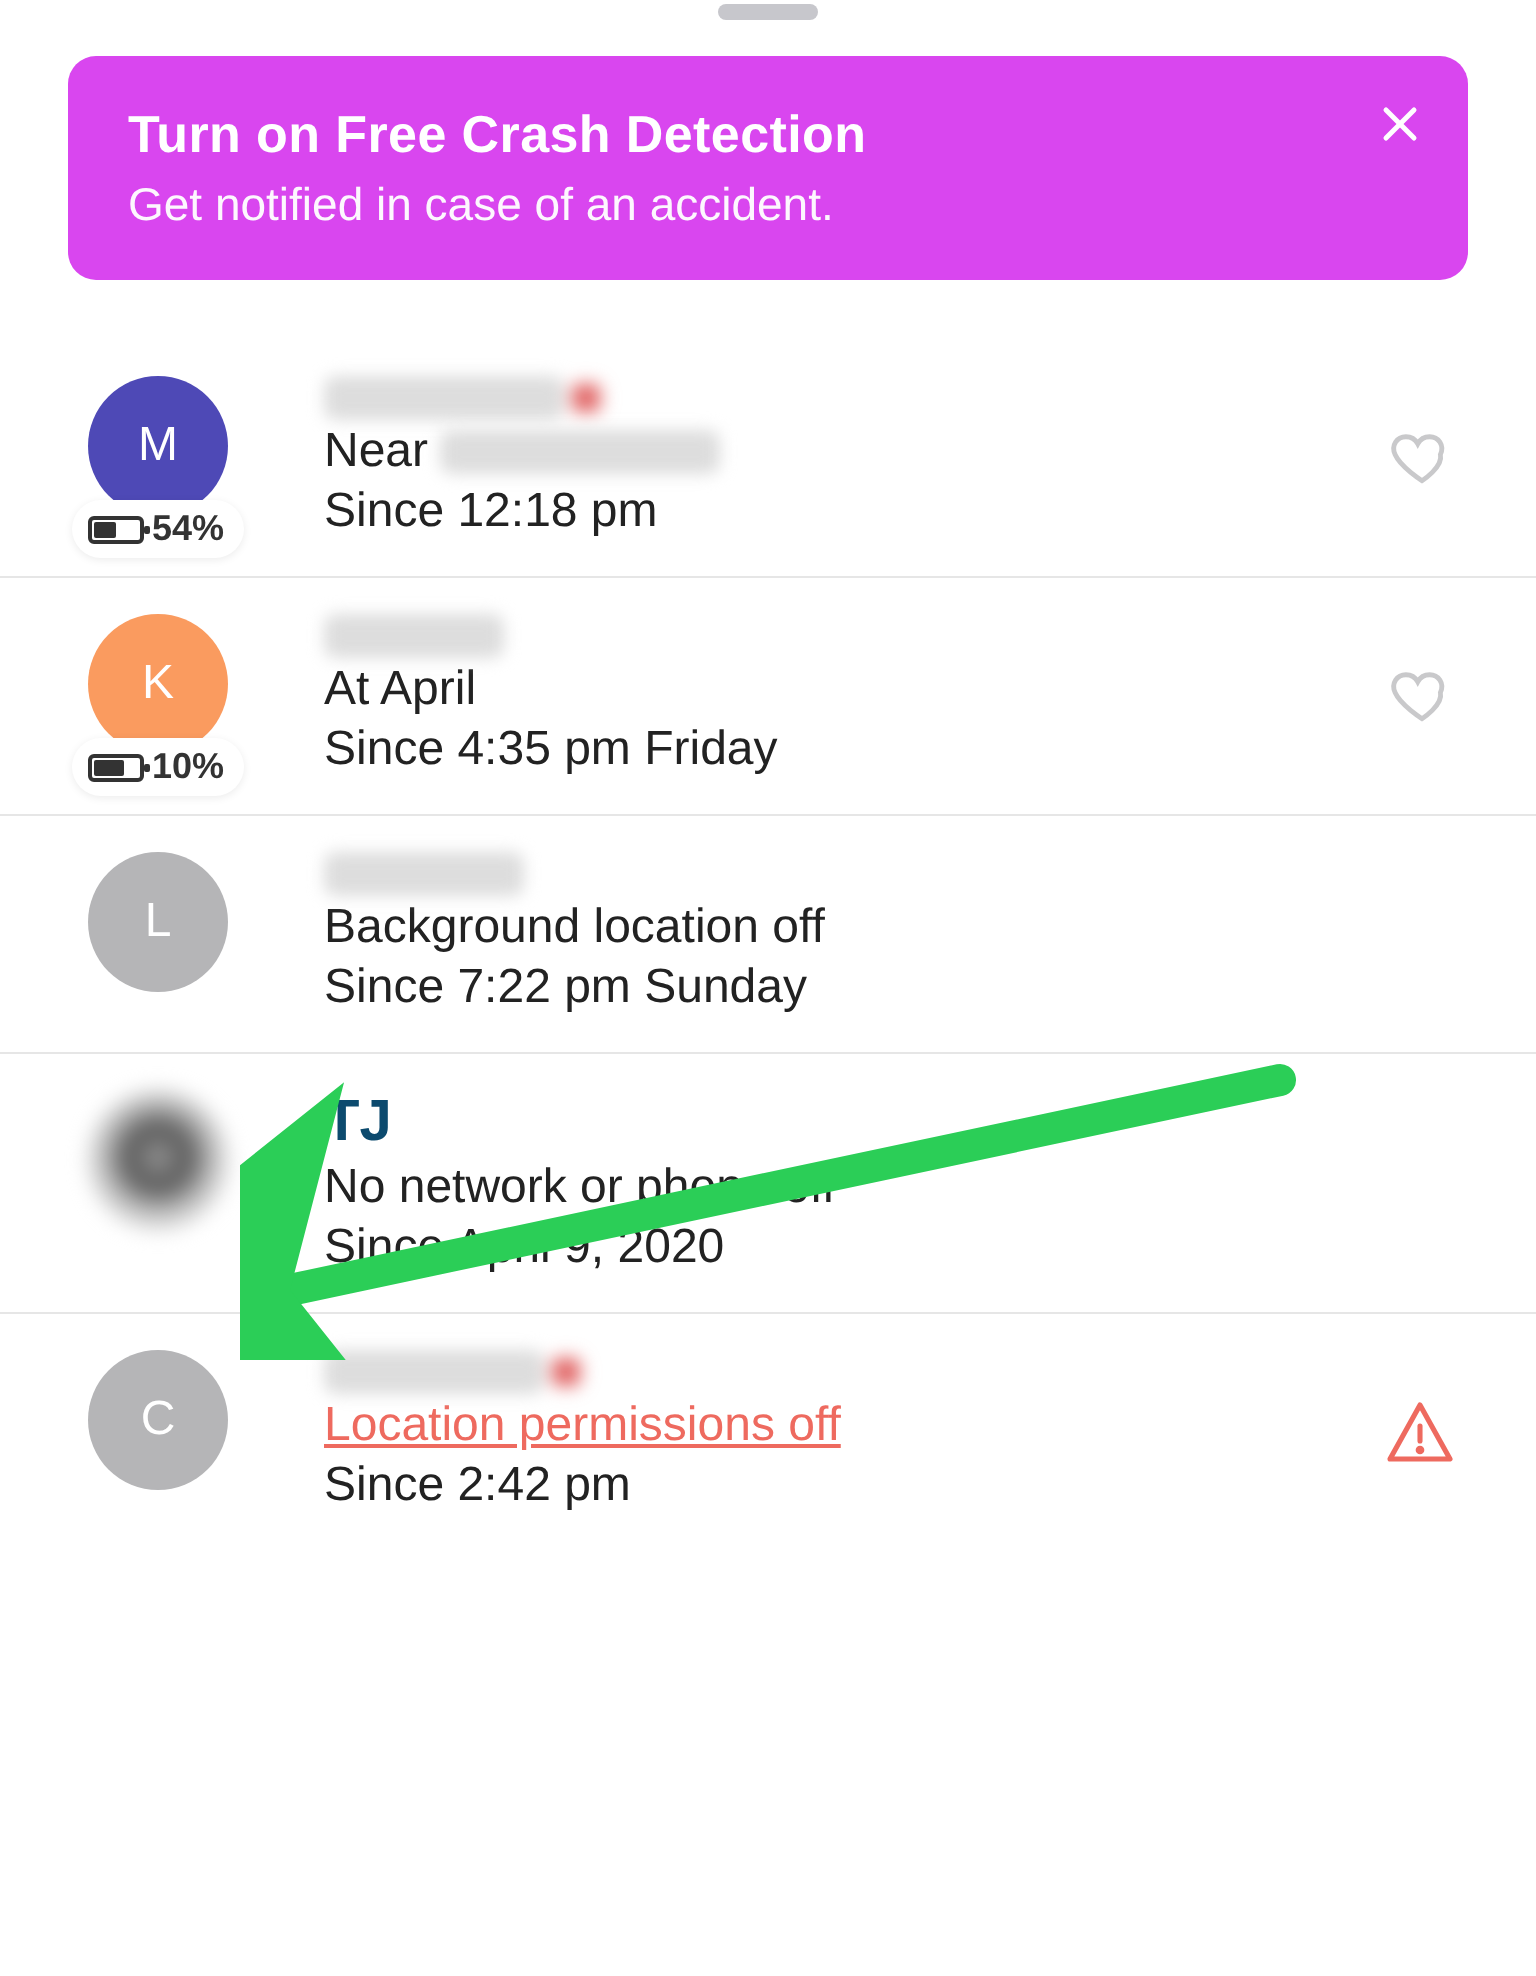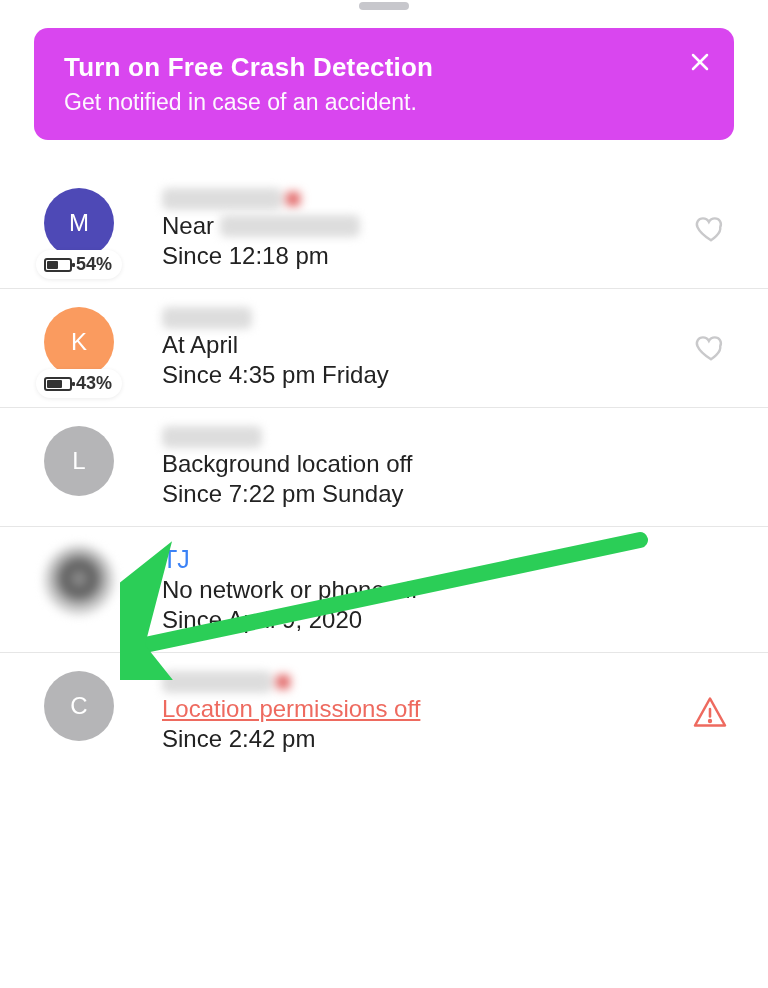--- a/index.html
+++ b/index.html
@@ -132,23 +132,23 @@
     position: absolute;
     right: -18px;
     top: 4px;
     width: 14px;
     height: 14px;
     background: #e06060;
     border-radius: 3px;
     filter: blur(2px);
   }
   .name-text {
-    font-size: 25px;
-    font-weight: 400;
-    color: #3b82f6;
+    font-size: 29px;
+    font-weight: 700;
+    color: #0c4a6e;
     margin-bottom: 2px;
   }
   .loc-line {
     font-size: 24px;
     color: #222;
     display: flex;
     align-items: center;
     gap: 6px;
   }
   .loc-line.warn { color: #ee6a5f; text-decoration: underline; }
@@ -240,21 +240,21 @@
 
   <div class="row">
     <div class="avatar-wrap">
       <div class="avatar orange">
           <span>K</span>
         </div>
       <div class="battery-pill">
         <span class="batt-icon">
             <span class="batt-fill" style="width:62%"></span>
           </span>
-        <span>43%</span>
+        <span>10%</span>
       </div>
     </div>
     <div class="info">
       <div class="name-blur" style="width:90px"></div>
       <div class="loc-line">At April</div>
       <div class="since-line">Since 4:35 pm Friday</div>
     </div>
     <div class="heart">
       <svg viewBox="0 0 24 24" fill="none" stroke="#c9c9cb" stroke-width="1.7">
         <path d="M12 20s-7.5-4.7-9.5-9.2C1 7.5 3.2 4.5 6.3 4.5c2 0 3.5 1.2 4.2 2.5.7-1.3 2.2-2.5 4.2-2.5 3.1 0 5.3 3 3.8 6.3C19.5 15.3 12 20 12 20z"></path>

